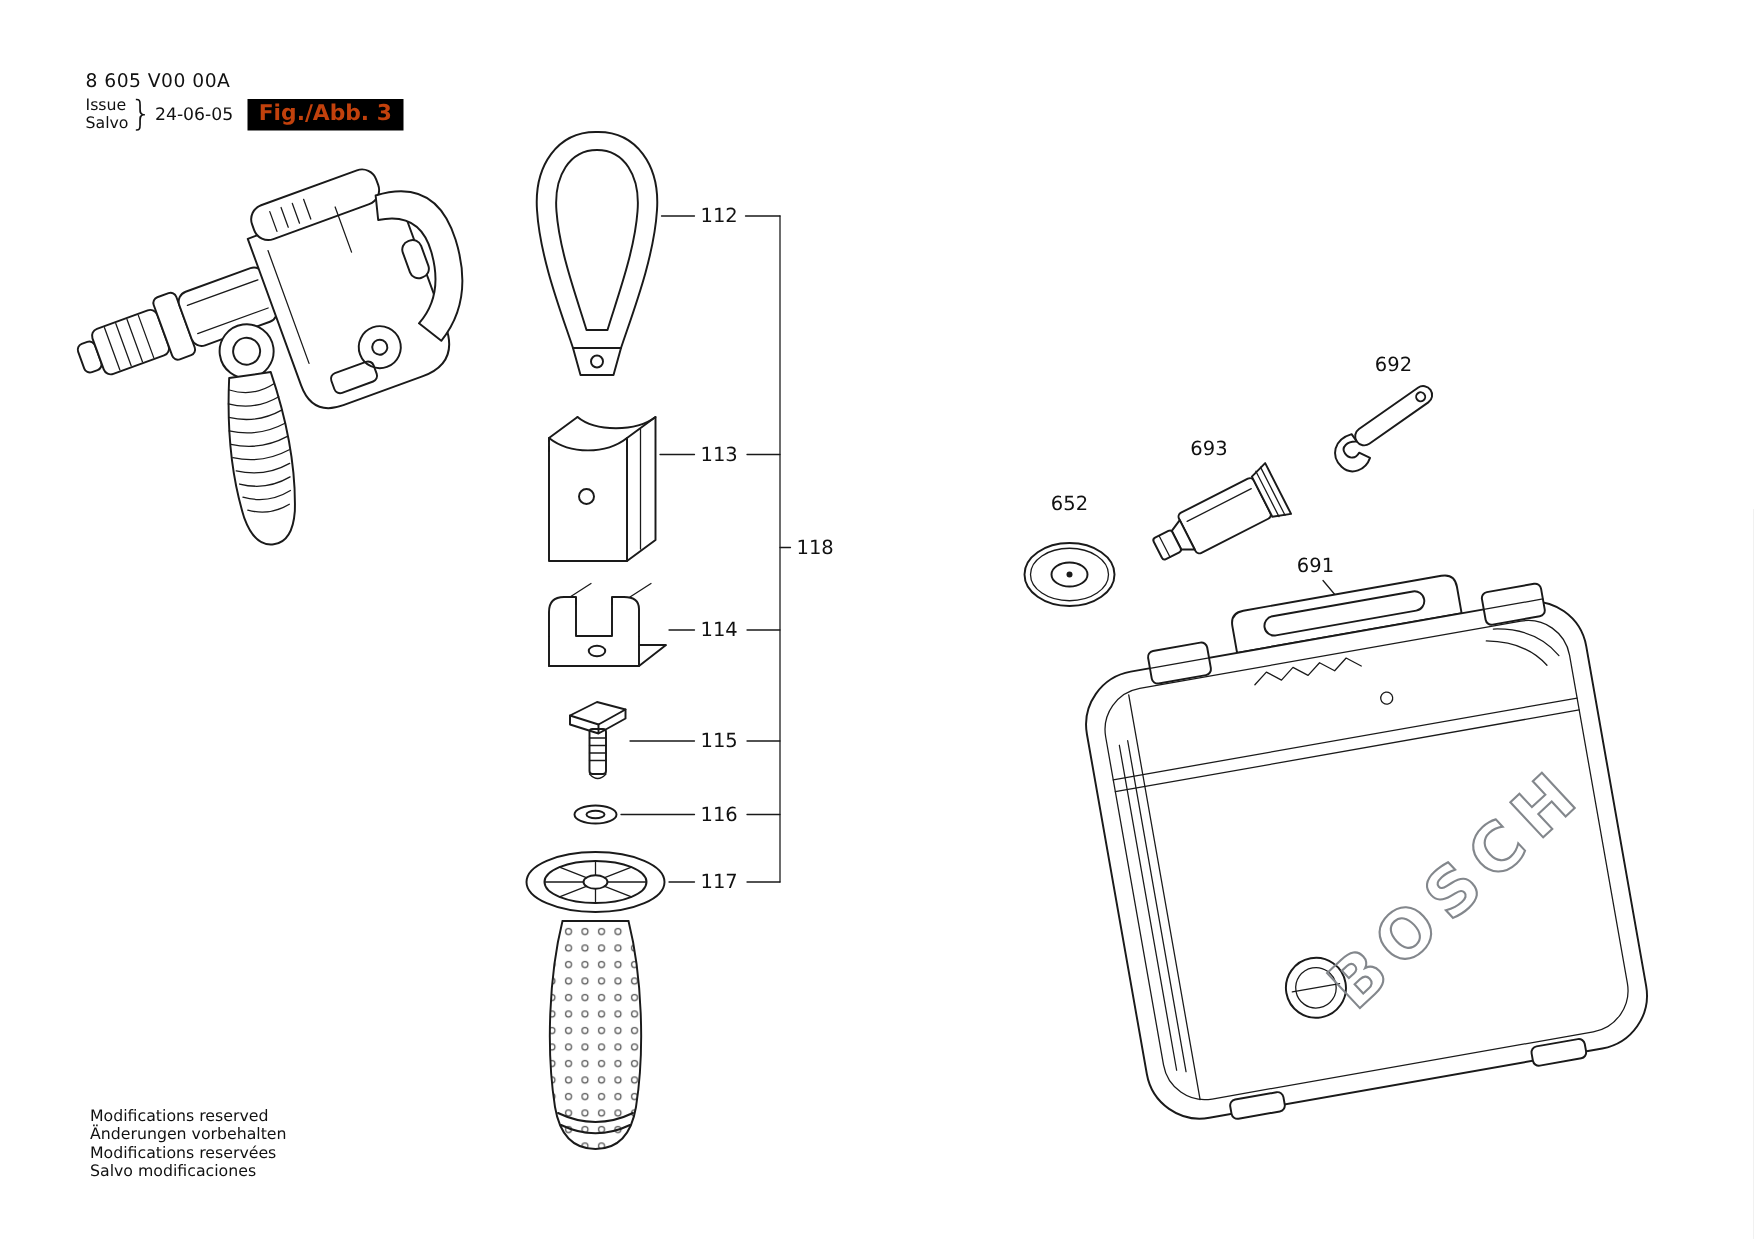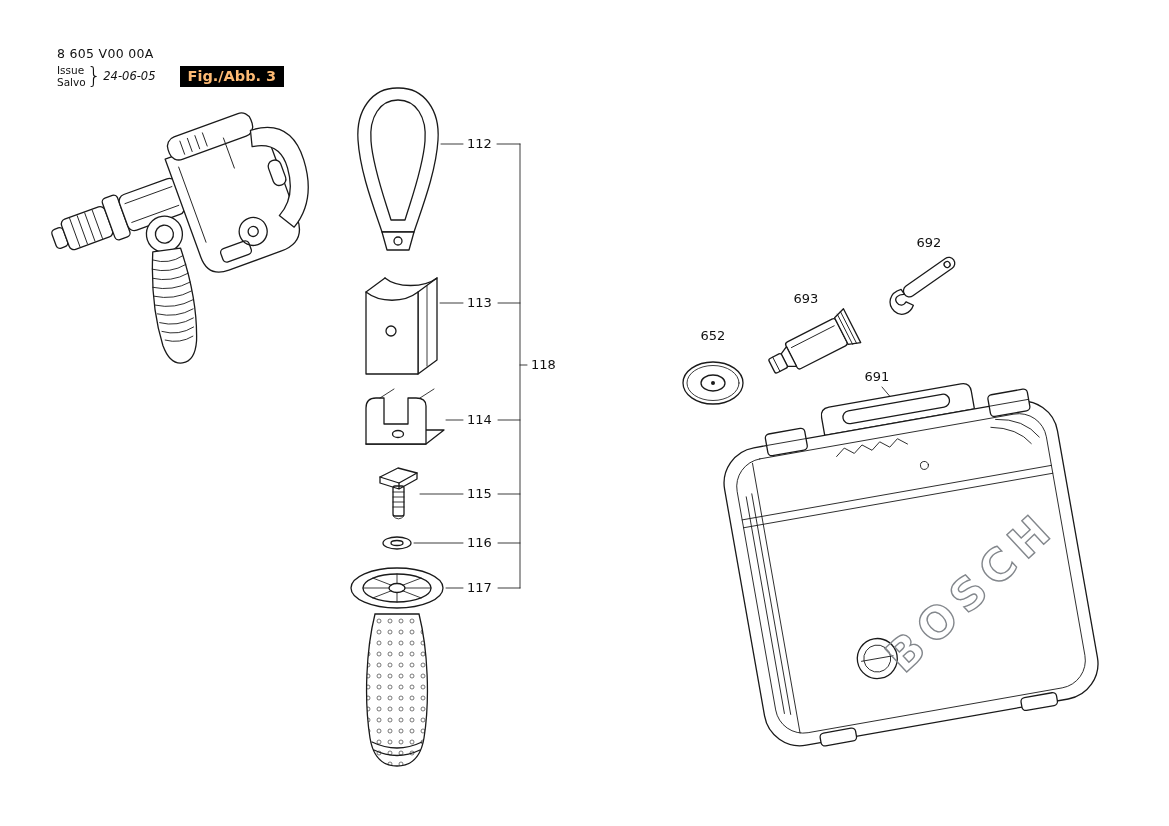--- a/index.html
+++ b/index.html
@@ -5,22 +5,22 @@
   html,body{margin:0;padding:0;background:#e8e8e8;}
   .page{position:relative;width:1169px;height:826px;background:#ffffff;overflow:hidden;
         font-family:"DejaVu Sans", sans-serif;color:#111;}
   .fig-svg{position:absolute;left:0;top:0;}
   
   .hdr{position:absolute;left:57px;top:46px;}
   .pn{font-size:12.5px;letter-spacing:.3px;}
   .issue-row{display:flex;align-items:center;margin-top:2px;}
   .labels{display:flex;flex-direction:column;font-size:10.5px;line-height:1.15;}
   .brace{font-size:23px;font-weight:300;margin:0 2px 0 1px;}
-  .date{font-size:11.5px;margin-right:24px;font-style:italic;}
-  .badge{background:#000;color:#fdba74;font-size:14.5px;font-weight:bold;padding:2px 8px 3px 8px;}
+  .date{font-size:11.5px;margin-right:9px;}
+  .badge{background:#000;color:#c2410c;font-size:14.5px;font-weight:bold;padding:2px 8px 3px 8px;}
   
   .ftr{position:absolute;left:60px;top:738px;font-size:10.5px;line-height:1.18;}
   
   svg .ln{fill:none;stroke:#1a1a1a;stroke-width:1.3;stroke-linecap:round;stroke-linejoin:round;}
   svg .wh{fill:#ffffff;stroke:#1a1a1a;stroke-width:1.3;stroke-linecap:round;stroke-linejoin:round;}
   svg .thin{stroke-width:0.85;}
   svg .callout{font-size:13px;fill:#111;stroke:none;font-family:"DejaVu Sans",sans-serif;}
   svg .brand{font-family:"DejaVu Sans",sans-serif;font-weight:bold;letter-spacing:8px;
              font-size:44px;fill:none;stroke:#83878c;stroke-width:1.4;}
 </style>
@@ -223,14 +223,20 @@
       <div class="labels">
         <span>Issue</span>
         <span>Salvo</span>
       </div>
       <span class="brace">}</span>
       <span class="date">24-06-05</span>
       <span class="badge">Fig./Abb. 3</span>
     </div>
   </div>
 
+  <div class="ftr">
+    <div>Modifications reserved</div>
+    <div>Änderungen vorbehalten</div>
+    <div>Modifications reservées</div>
+    <div>Salvo modificaciones</div>
+  </div>
 
 </div>
 
 </body></html>

